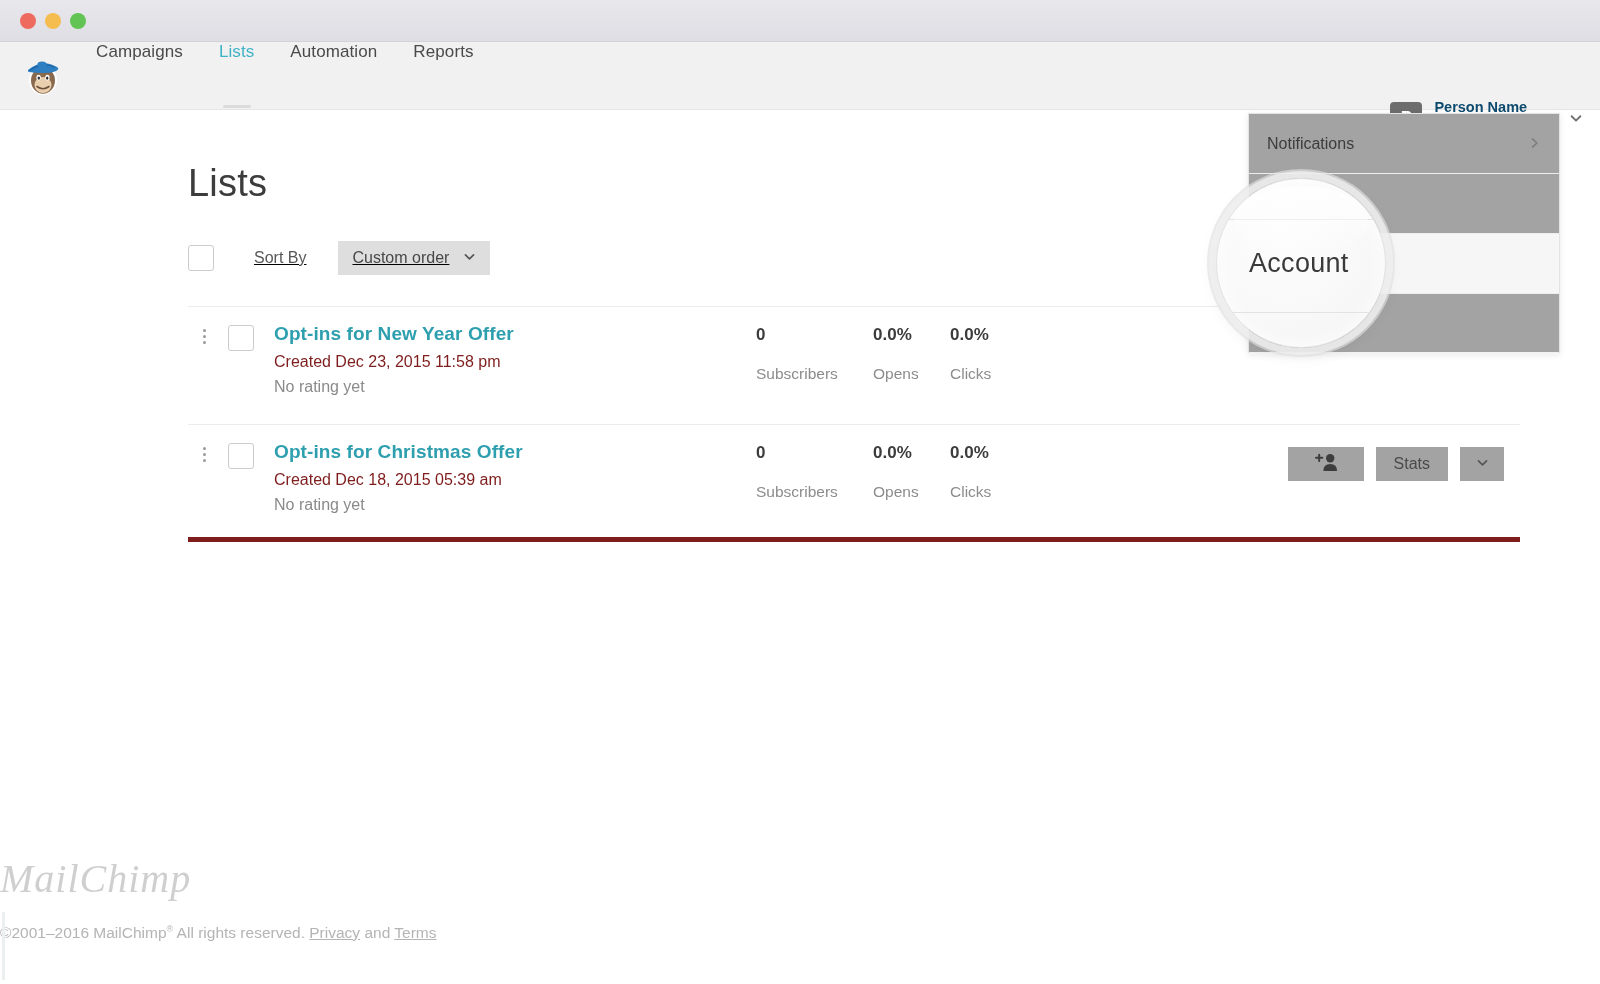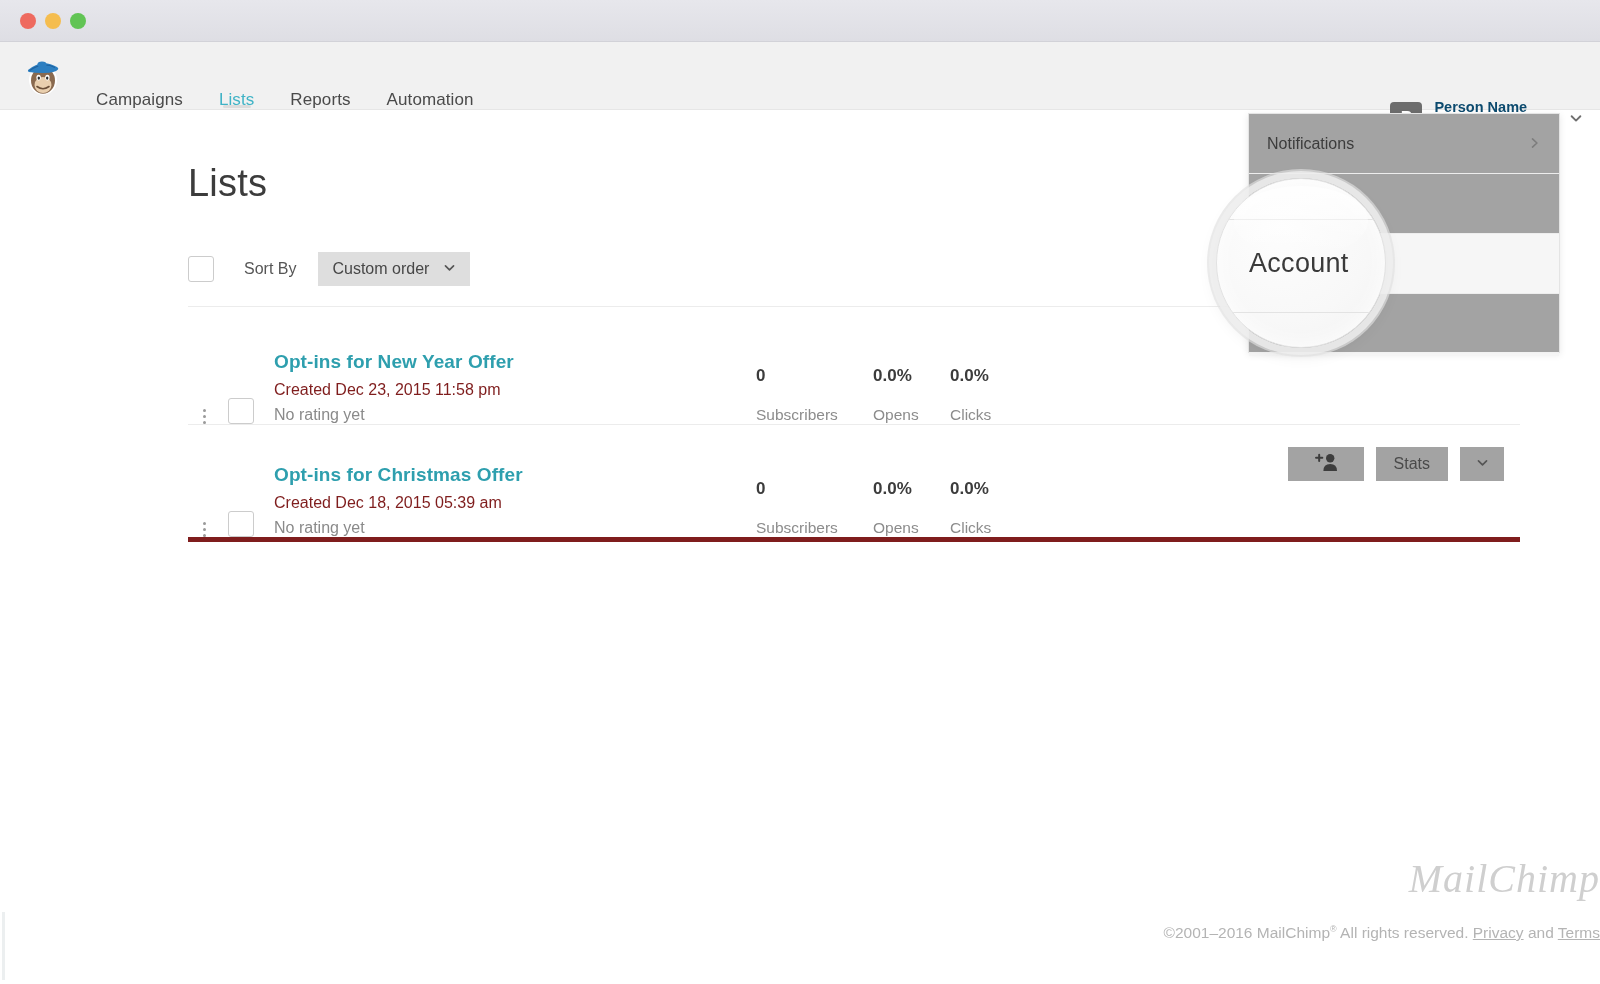--- a/index.html
+++ b/index.html
@@ -31,21 +31,21 @@
   .appheader {
     position: absolute; left: 0; top: 42px; width: 1600px; height: 68px;
     background: #f1f1f1;
     border-bottom: 1px solid #e6e6e6;
     display: flex; align-items: center;
   }
   .logo { position: absolute; left: 20px; top: 10px; width: 46px; height: 46px; }
   .nav { position: absolute; left: 96px; top: 0; height: 68px; display: flex; align-items: center; gap: 0; }
   .navitem {
     font-size: 17px; color: #4a4a4a; padding: 0 18px; height: 68px;
-    display: flex; align-items: flex-end; letter-spacing: .1px; cursor: pointer;
+    display: flex; align-items: flex-start; letter-spacing: .1px; cursor: pointer;
     position: relative;
   }
   .navitem:first-child { padding-left: 0; }
   .navitem.active { color: #3fb3c6; }
   .navitem.active::after {
     content: ""; position: absolute; left: 50%; transform: translateX(-50%);
     bottom: 2px; width: 28px; height: 3px; background: #dcdcdc; border-radius: 2px;
   }
 
   .useracct {
@@ -122,39 +122,39 @@
   }
 
   
   .content { position: absolute; left: 0; top: 110px; width: 1600px; }
   .page-title {
     position: absolute; left: 188px; top: 52px;
     font-size: 38px; color: #3c3c3c; font-weight: normal; letter-spacing: .2px;
   }
 
   .toolbar {
-    position: absolute; left: 188px; top: 142px;
-    display: flex; align-items: center; gap: 8px;
+    position: absolute; left: 188px; top: 131px;
+    display: flex; align-items: center; gap: 18px; text-decoration: underline;
   }
   .cbx {
     width: 26px; height: 26px; border: 1px solid #cccccc; border-radius: 3px;
     background: #fff; cursor: pointer;
   }
   .sortby { margin-left: 22px; font-size: 16px; color: #565656; }
   .select {
     margin-left: 14px; height: 34px; background: #dedede; border: none;
     padding: 0 14px; display: flex; align-items: center; gap: 14px;
     font-size: 16px; color: #474747; cursor: pointer;
   }
   .select .cv { font-size: 13px; color: #555; }
 
   .listtable { position: absolute; left: 188px; top: 196px; width: 1332px; }
   .row {
     position: relative; height: 118px; border-top: 1px solid #ececec;
-    display: flex; align-items: flex-end; padding-top: 4px;
+    display: flex; align-items: flex-start; padding-top: 16px;
   }
   .row:last-child { border-bottom: 5px solid #7f1d1d; }
   .kebab {
     width: 24px; margin-left: 4px; margin-top: 6px;
     display: flex; flex-direction: column; align-items: center; gap: 3px; cursor: pointer;
   }
   .kebab i { width: 3px; height: 3px; border-radius: 50%; background: #9a9a9a; display: block; }
   .rowcbx {
     width: 26px; height: 26px; border: 1px solid #cccccc; border-radius: 3px;
     background: #fff; margin-left: 12px; margin-top: 2px; flex: none; cursor: pointer;
@@ -181,21 +181,21 @@
   .btn {
     height: 34px; background: #a3a3a3; border: none; color: #4a4a4a;
     font-size: 16px; display: flex; align-items: center; justify-content: center;
     padding: 0 18px; cursor: pointer; font-family: "Liberation Sans", sans-serif;
   }
   .btn.icon { width: 76px; padding: 0; }
   .btn.caret { width: 44px; padding: 0; }
   .btn.caret .cv { font-size: 13px; color: #555; }
 
   
-  .footer { position: absolute; left: 0; top: 745px; width: 1600px; text-align: right; }
+  .footer { position: absolute; left: 0; top: 745px; width: 1600px; text-align: left; }
   .wordmark {
     font-family: "Liberation Serif", serif; font-style: italic;
     font-size: 40px; color: #cfcfcf; letter-spacing: 1px;
   }
   .copy { margin-top: 22px; font-size: 15.5px; color: #b4b4b4; }
   .copy a { color: #b4b4b4; text-decoration: underline; }
   .copy sup { font-size: 9px; vertical-align: super; }
 
   .edge-artifact {
     position: absolute; left: 2px; top: 912px; width: 3px; height: 68px;
@@ -233,24 +233,24 @@
     </div>
 
     <nav class="nav">
       <div class="navitem">
           <span>Campaigns</span>
         </div>
       <div class="navitem active">
           <span>Lists</span>
         </div>
       <div class="navitem">
+          <span>Automation</span>
+        </div>
+      <div class="navitem">
           <span>Reports</span>
-        </div>
-      <div class="navitem">
-          <span>Automation</span>
         </div>
     </nav>
 
     <div class="useracct">
       <div class="avatar">P</div>
       <div class="usernames">
         <div class="l1">Person Name</div>
         <div class="l2">Company Name</div>
       </div>
       <div class="caret-dn">

